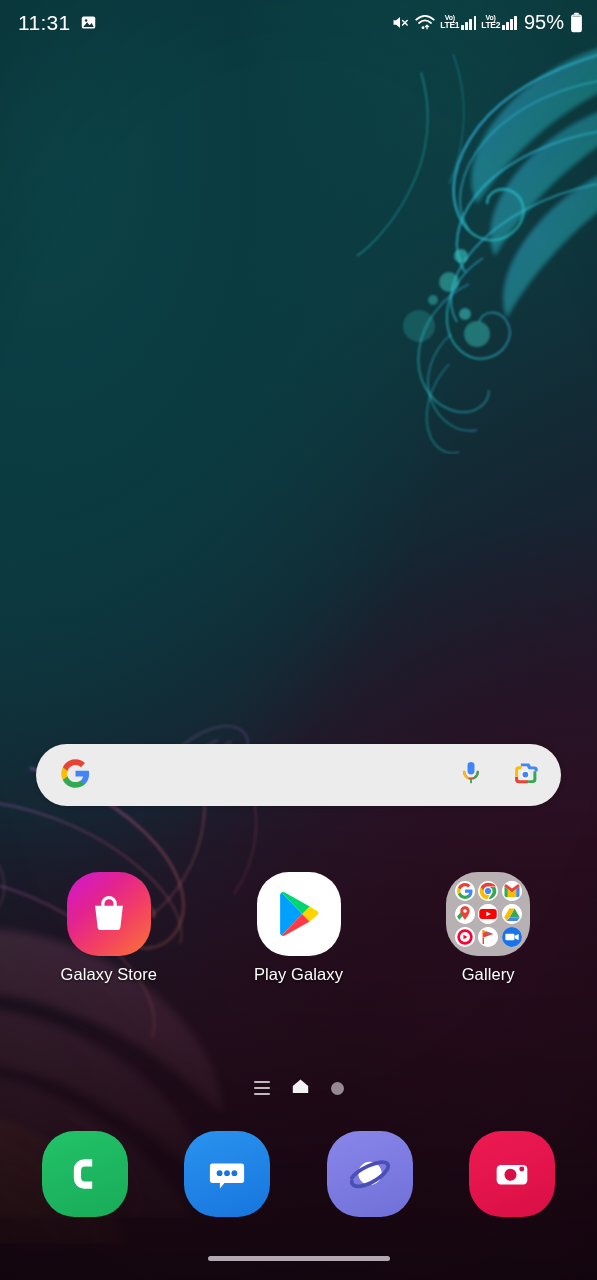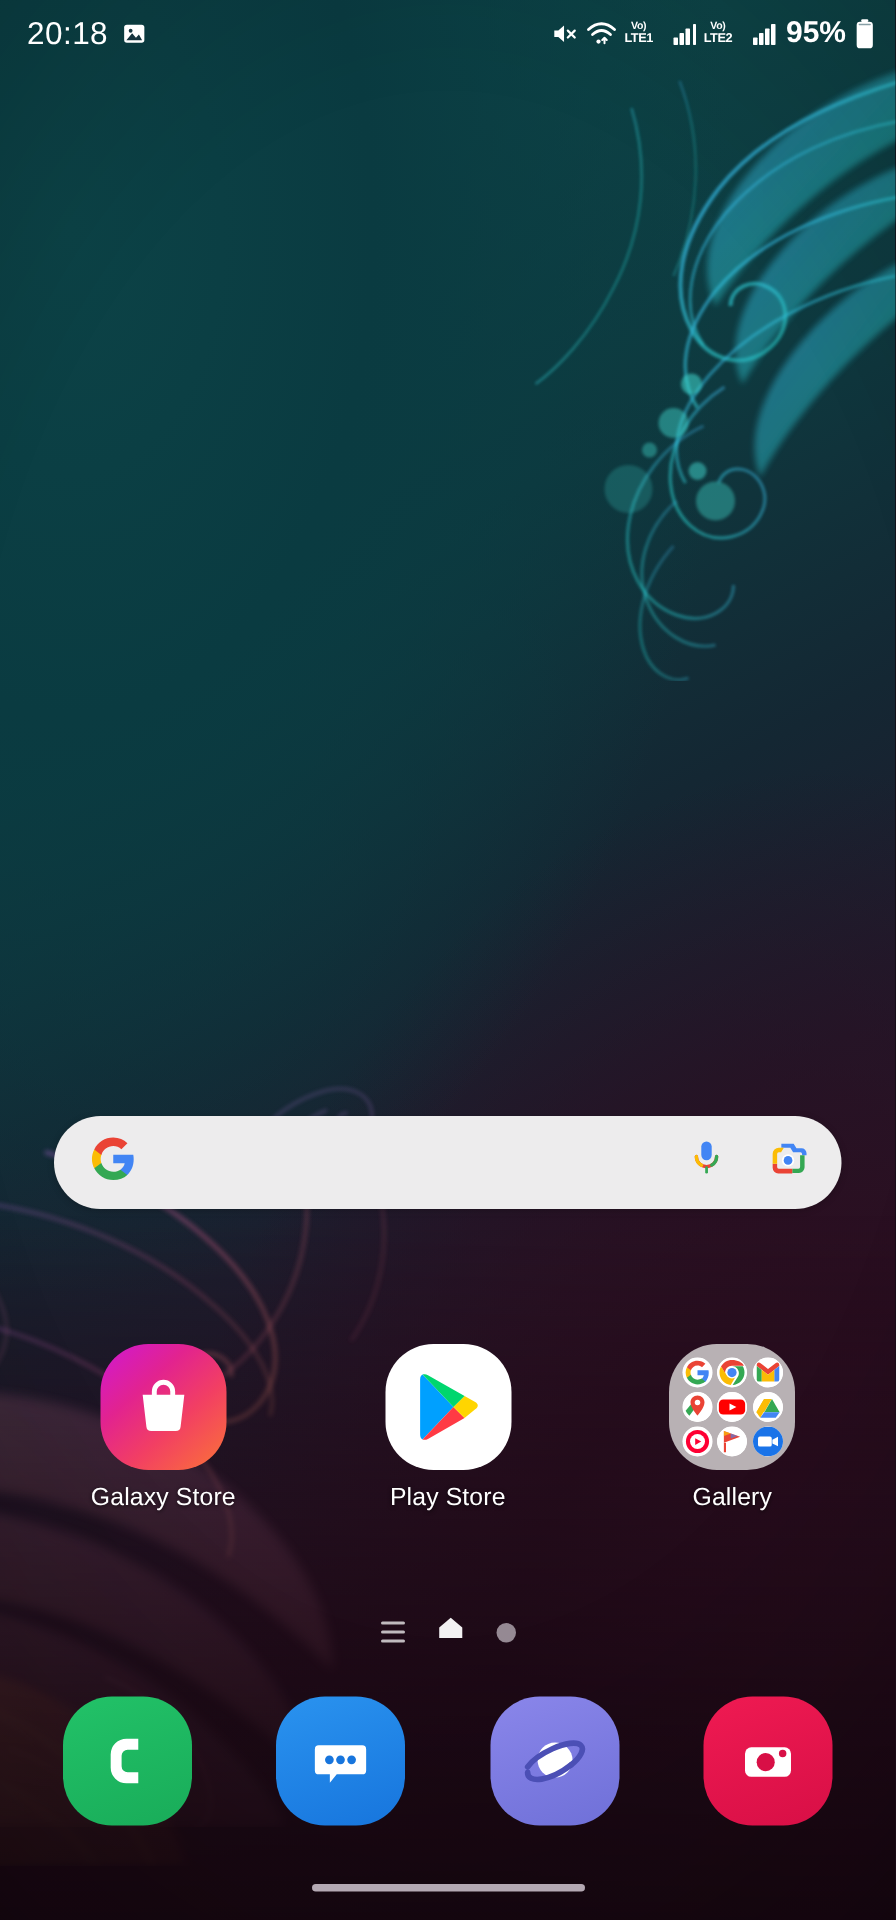--- a/index.html
+++ b/index.html
@@ -42,22 +42,22 @@
   
   #status-bar {
     position:absolute; top:0; left:0; right:0; height:44px;
     display:flex; align-items:center; justify-content:space-between;
     padding:0 14px 0 18px; color:#fff; z-index:40;
   }
   .sb-left { display:flex; align-items:center; gap:9px; }
   .sb-clock { font-size:21px; font-weight:400; letter-spacing:.3px; line-height:1; }
   .sb-right { display:flex; align-items:center; gap:5px; }
   .sb-icon { display:flex; align-items:center; }
-  .sb-battery-pct { font-size:20px; font-weight:700; letter-spacing:0; margin-left:2px; margin-right:1px; }
-  .net-group { display:flex; align-items:flex-end; gap:14px; }
+  .sb-battery-pct { font-size:20px; font-weight:400; letter-spacing:0; margin-left:2px; margin-right:1px; }
+  .net-group { display:flex; align-items:flex-end; gap:2px; }
   .volte-block { display:flex; flex-direction:column; align-items:center; line-height:1; }
   .volte-top { font-size:7px; font-weight:700; letter-spacing:-.2px; }
   .volte-bot { font-size:8.5px; font-weight:700; letter-spacing:-.3px; }
   .bars { display:flex; align-items:flex-end; gap:1.5px; height:14px; }
   .bars i { display:block; width:2.6px; background:#fff; border-radius:.5px; }
   .bars i:nth-child(1){height:5px;} .bars i:nth-child(2){height:8px;}
   .bars i:nth-child(3){height:11px;} .bars i:nth-child(4){height:14px;}
 
   
   #search-bar {
@@ -65,21 +65,21 @@
     background:#edeced; border-radius:31px; display:flex; align-items:center;
     padding:0 22px 0 24px; z-index:20;
     box-shadow:0 1px 5px rgba(0,0,0,0.22);
   }
   .search-input-area { flex:1; height:100%; display:flex; align-items:center; }
   .search-text { font-size:17px; color:#5f6368; }
   .search-actions { display:flex; align-items:center; gap:28px; }
 
   
   #app-grid {
-    position:absolute; left:0; right:0; top:896px; height:140px;
+    position:absolute; left:0; right:0; top:872px; height:140px;
     display:flex; z-index:20; padding:0 14px;
   }
   .app-cell {
     flex:1; display:flex; flex-direction:column; align-items:center; gap:9px;
   }
   .app-icon {
     width:84px; height:84px; position:relative;
     display:flex; align-items:center; justify-content:center;
   }
   .squircle {
@@ -257,21 +257,21 @@
       </g>
     </svg>
   </div>
 
   <div class="wp-dark-bottom"></div>
   <div class="wp-vignette"></div>
 </div>
 
 <div id="status-bar">
   <div class="sb-left">
-    <span class="sb-clock">20:18</span>
+    <span class="sb-clock">11:31</span>
     <span class="sb-icon">
       <svg width="17" height="17" viewBox="0 0 24 24">
         <rect x="2.5" y="3.5" width="19" height="17" rx="2.6" fill="#fff"></rect>
         <circle cx="8.6" cy="9.2" r="1.8" fill="#15343e"></circle>
         <path d="M4.6 18.2 L10 11.6 L13.6 15.8 L16.4 12.6 L19.4 18.2 Z" fill="#15343e"></path>
       </svg>
     </span>
   </div>
 
   <div class="sb-right">
@@ -385,21 +385,21 @@
     <div class="app-icon">
       <div class="squircle" style="background:#ffffff;">
         <svg width="45" height="48" viewBox="0 0 44 48">
           <path d="M5.2 2.4 C4.2 2.9 3.6 4 3.6 5.5 v37 c0 1.5 .6 2.6 1.6 3.1 l20.6-21.6 Z" fill="#00a0ff"></path>
           <path d="M25.8 24 L5.2 45.6 c1 .5 2.3 .4 3.6-.35 L33.2 31.4 Z" fill="#ff3a44"></path>
           <path d="M33.2 31.4 L25.8 24 L33.2 16.6 l7.1 4.1 c2.3 1.3 2.3 3.5 0 4.8 Z" fill="#ffd500"></path>
           <path d="M8.8 2.75 C7.5 2 6.2 1.9 5.2 2.4 L25.8 24 L33.2 16.6 Z" fill="#00d66e"></path>
         </svg>
       </div>
     </div>
-    <span class="app-label">Play Store</span>
+    <span class="app-label">Play Galaxy</span>
   </div>
 
   <div class="app-cell">
     <div class="app-icon">
       <div class="folder-grid">
 
         <span class="mini">
           <svg viewBox="0 0 48 48">
             <circle cx="24" cy="24" r="24" fill="#fff"></circle>
             <path fill="#4285f4" d="M42 24.5c0-1.5-.14-2.9-.4-4.3H24v8.2h10.1c-.44 2.4-1.8 4.4-3.8 5.8v4.8h6.1C40 35.5 42 30.5 42 24.5z"></path>

